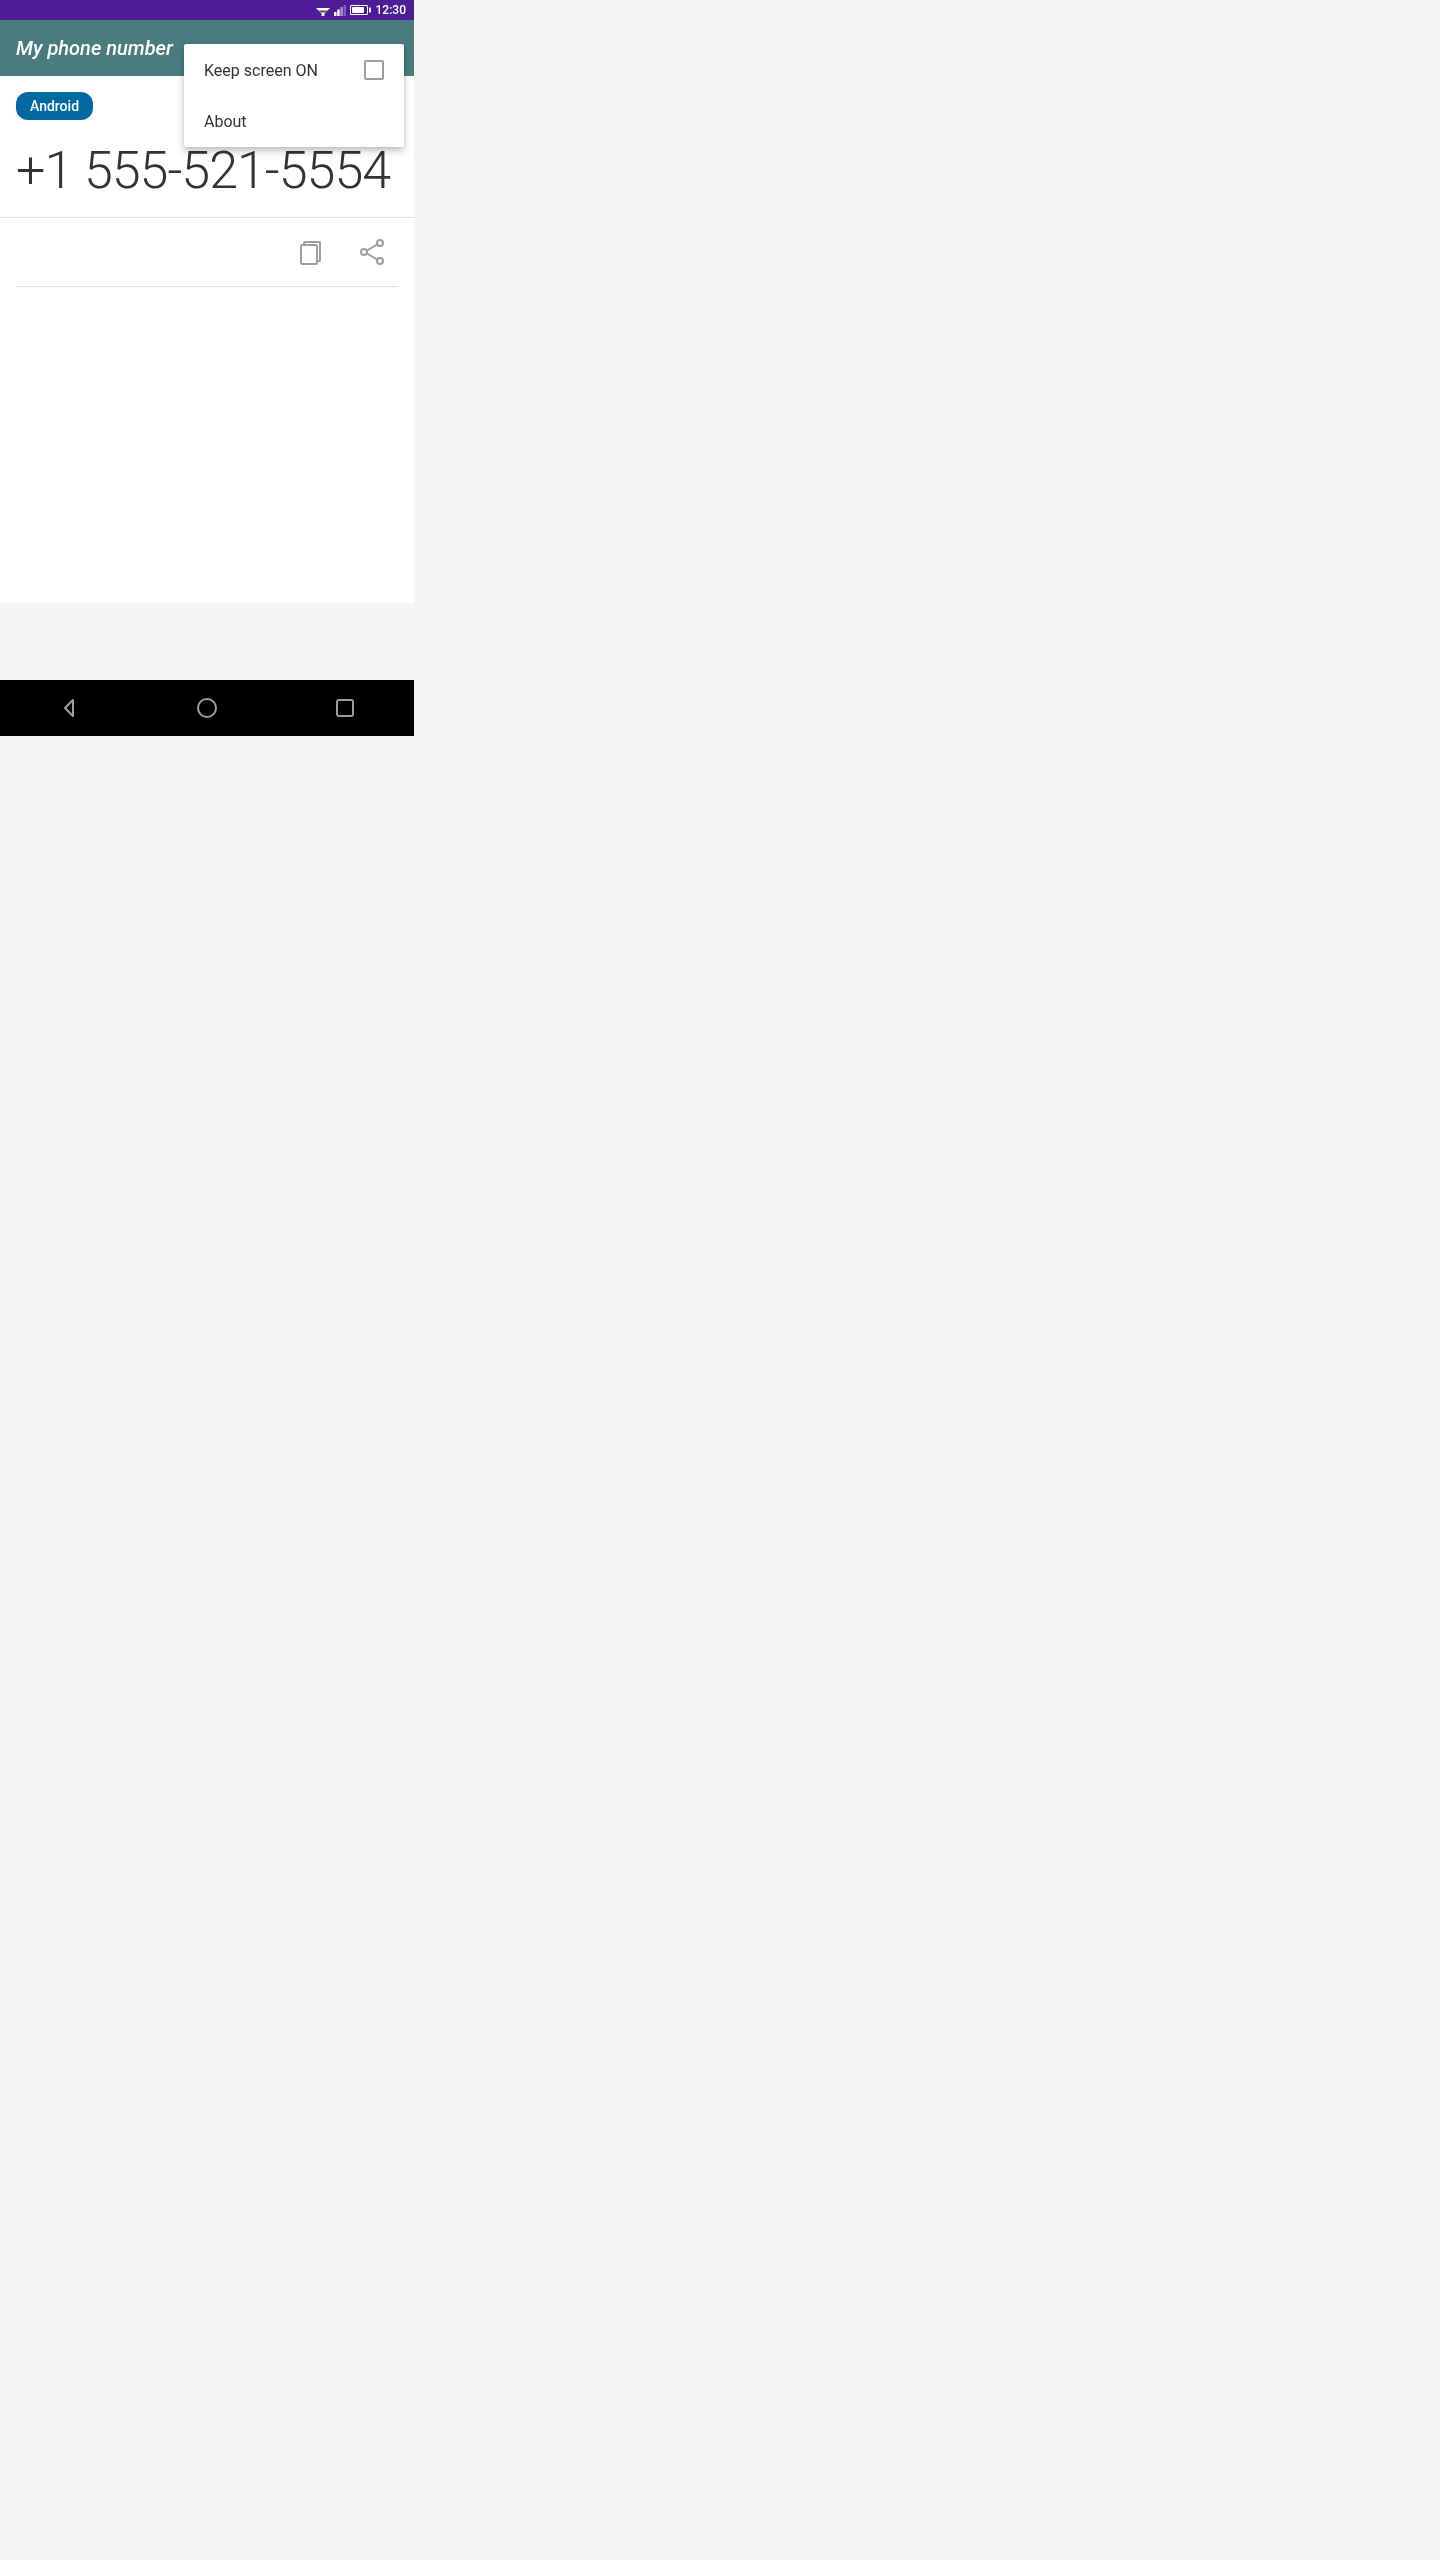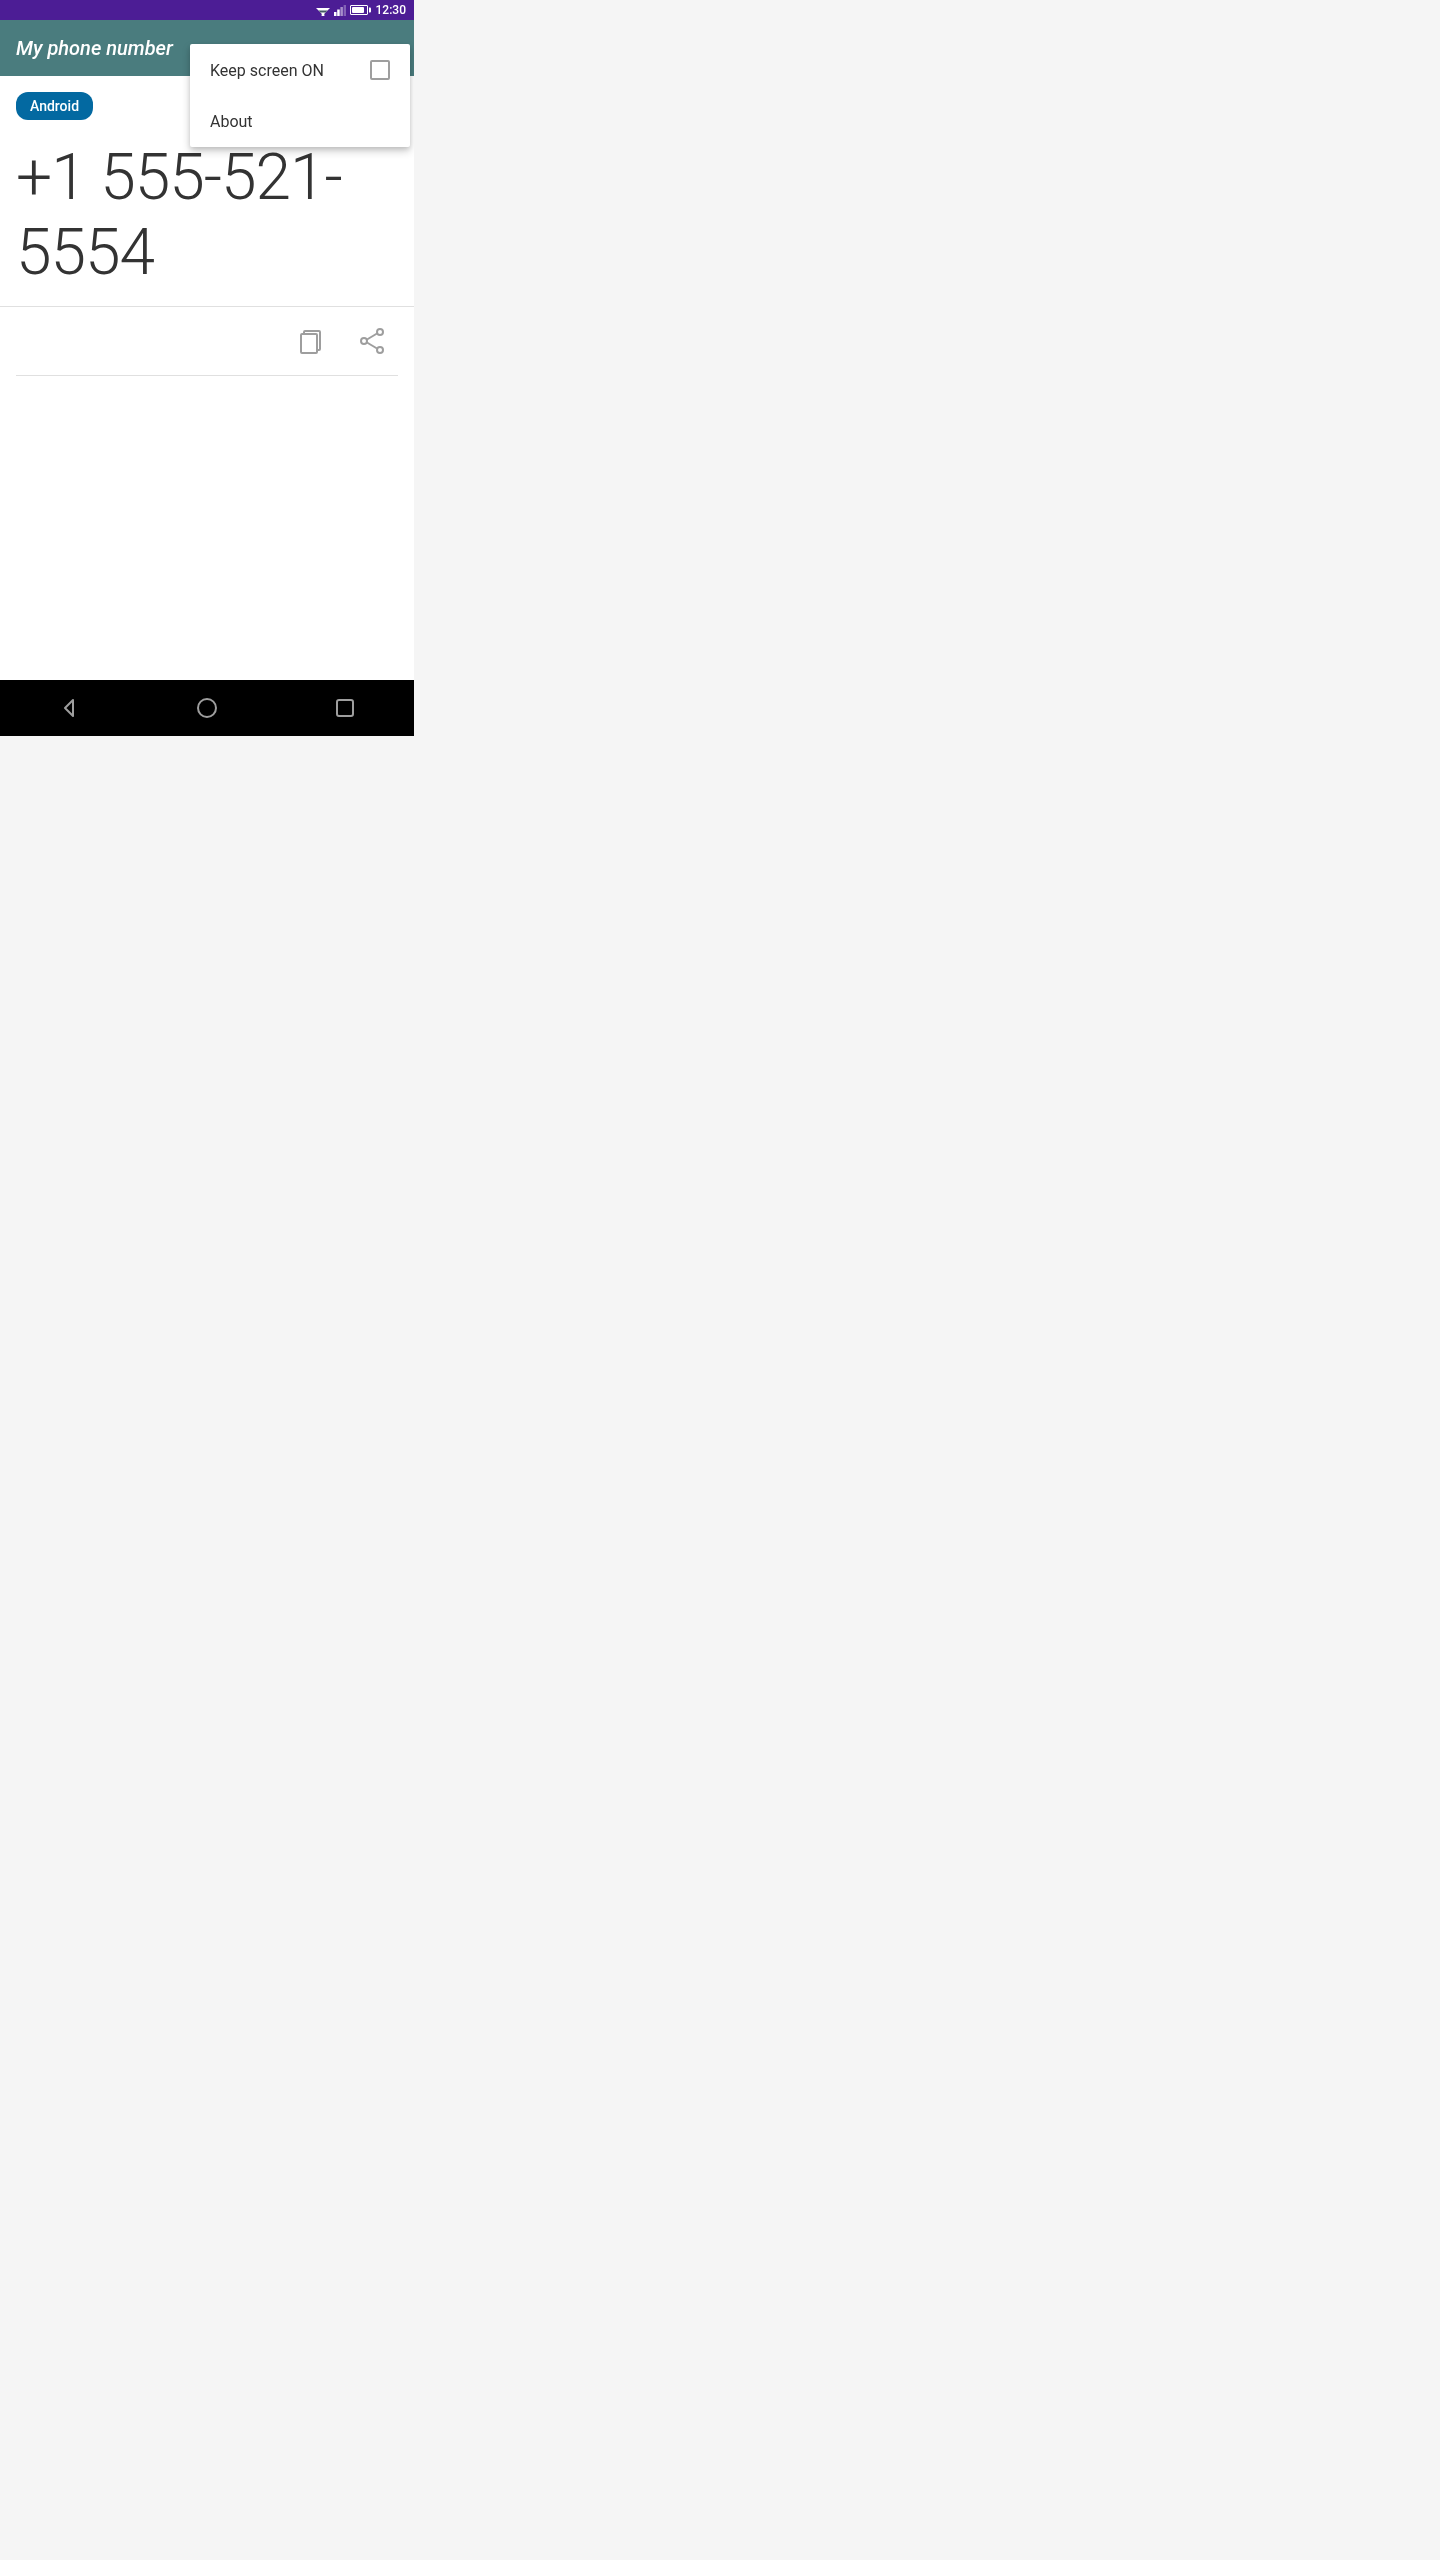--- a/index.html
+++ b/index.html
@@ -100,21 +100,21 @@
       color: white;
       font-size: 14px;
       font-weight: 500;
       padding: 6px 14px;
       border-radius: 12px;
       display: inline-block;
       margin-bottom: 12px;
     }
 
     .phone-number {
-      font-size: 64px;
+      font-size: 52px;
       font-weight: 300;
       color: #333;
       margin: 8px 0 16px 0;
       letter-spacing: -1px;
     }
 
     .divider {
       height: 1px;
       background: #e0e0e0;
       margin: 0 -16px;
@@ -140,21 +140,21 @@
 
     .divider-bottom {
       height: 1px;
       background: #e0e0e0;
     }
 
     
     .dropdown-menu {
       position: absolute;
       top: 24px;
-      right: 4px;
+      right: 10px;
       background: white;
       width: 220px;
       box-shadow: 0 4px 8px rgba(0,0,0,0.2), 0 2px 4px rgba(0,0,0,0.1);
       z-index: 100;
       border-radius: 2px;
     }
 
     .menu-item {
       display: flex;
       align-items: center;

